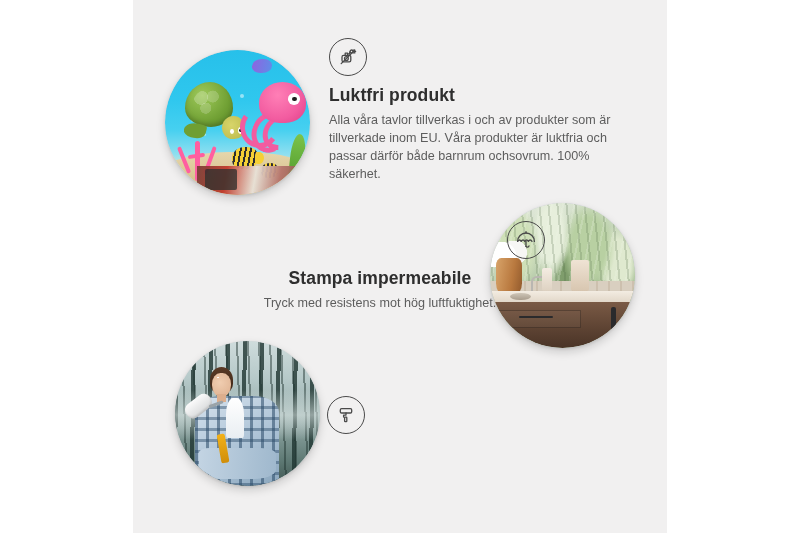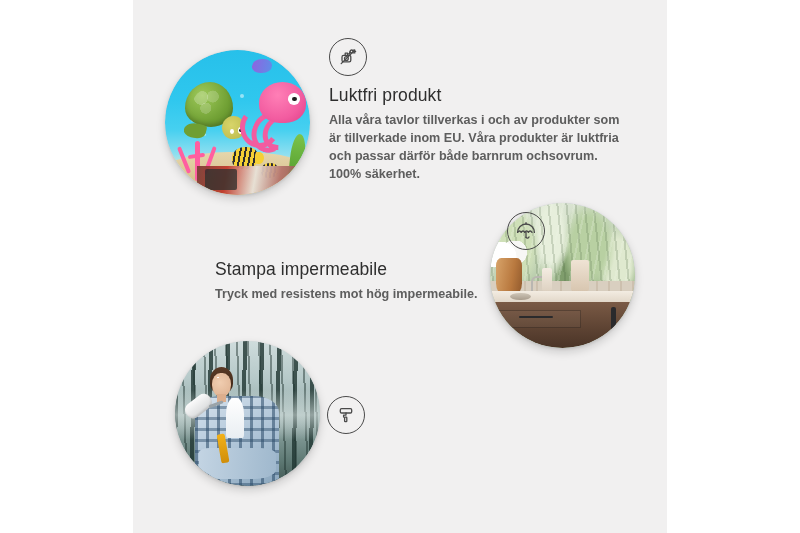--- a/index.html
+++ b/index.html
@@ -323,34 +323,33 @@
   .icon-circle {
     width: 38px; height: 38px;
     border: 1.4px solid #4a4a4a;
     border-radius: 50%;
     display: flex; align-items: center; justify-content: center;
     box-sizing: border-box;
   }
   .feature h3 {
     margin: 9px 0 6px 0;
     font-size: 17.5px;
-    font-weight: normal;
+    font-weight: bold;
     color: #2e2e2e;
     letter-spacing: .1px;
   }
   .feature p {
     margin: 0;
     font-size: 12.6px;
     line-height: 1.42;
     color: #5d5d5d;
-    font-weight: bold;
   }
 
   #feature-odourless { left: 196px; top: 38px; width: 300px; }
-  #feature-waterproof { left: 82px;  top: 212px; width: 330px; text-align: left; }
+  #feature-waterproof { left: 82px;  top: 221px; width: 330px; text-align: center; }
   #feature-waterproof .icon-circle { margin-left: auto; }
   #feature-mounting  { left: 194px; top: 396px; width: 250px; }
 
   svg { display:block; }
 </style>
 </head>
 <body>
 
 <div id="stage">
   <div id="panel">
@@ -429,21 +428,21 @@
         <svg width="24" height="24" viewBox="0 0 24 24" fill="none" stroke="#4a4a4a" stroke-width="1.3" stroke-linecap="round" stroke-linejoin="round">
           <path d="M3.6 13.4a8.4 8.4 0 0 1 16.8 0"></path>
           <path d="M3.6 13.4c1 -1.9 2.6 -1.9 3.6 0 1 -1.9 2.6 -1.9 3.6 0"></path>
           <path d="M10.8 13.4c1 -1.9 2.6 -1.9 3.6 0 1 -1.9 2.6 -1.9 3.6 0"></path>
           <line x1="12" y1="13.4" x2="12" y2="18.4"></line>
           <path d="M12 18.4a1.7 1.7 0 0 0 3 -.6"></path>
           <line x1="12" y1="5" x2="12" y2="3.7"></line>
         </svg>
       </div>
       <h3>Stampa impermeabile</h3>
-      <p>Tryck med resistens mot hög impermeabile.</p>
+      <p>Tryck med resistens mot hög luftfuktighet.</p>
     </div>
 
     <div class="photo" id="photo-painter">
       <div class="inner">
         <div class="forest-bg"></div>
         <div class="forest-haze"></div>
         <div class="painter">
           <div class="shirt"></div>
           <div class="tee"></div>
           <div class="arms"></div>

